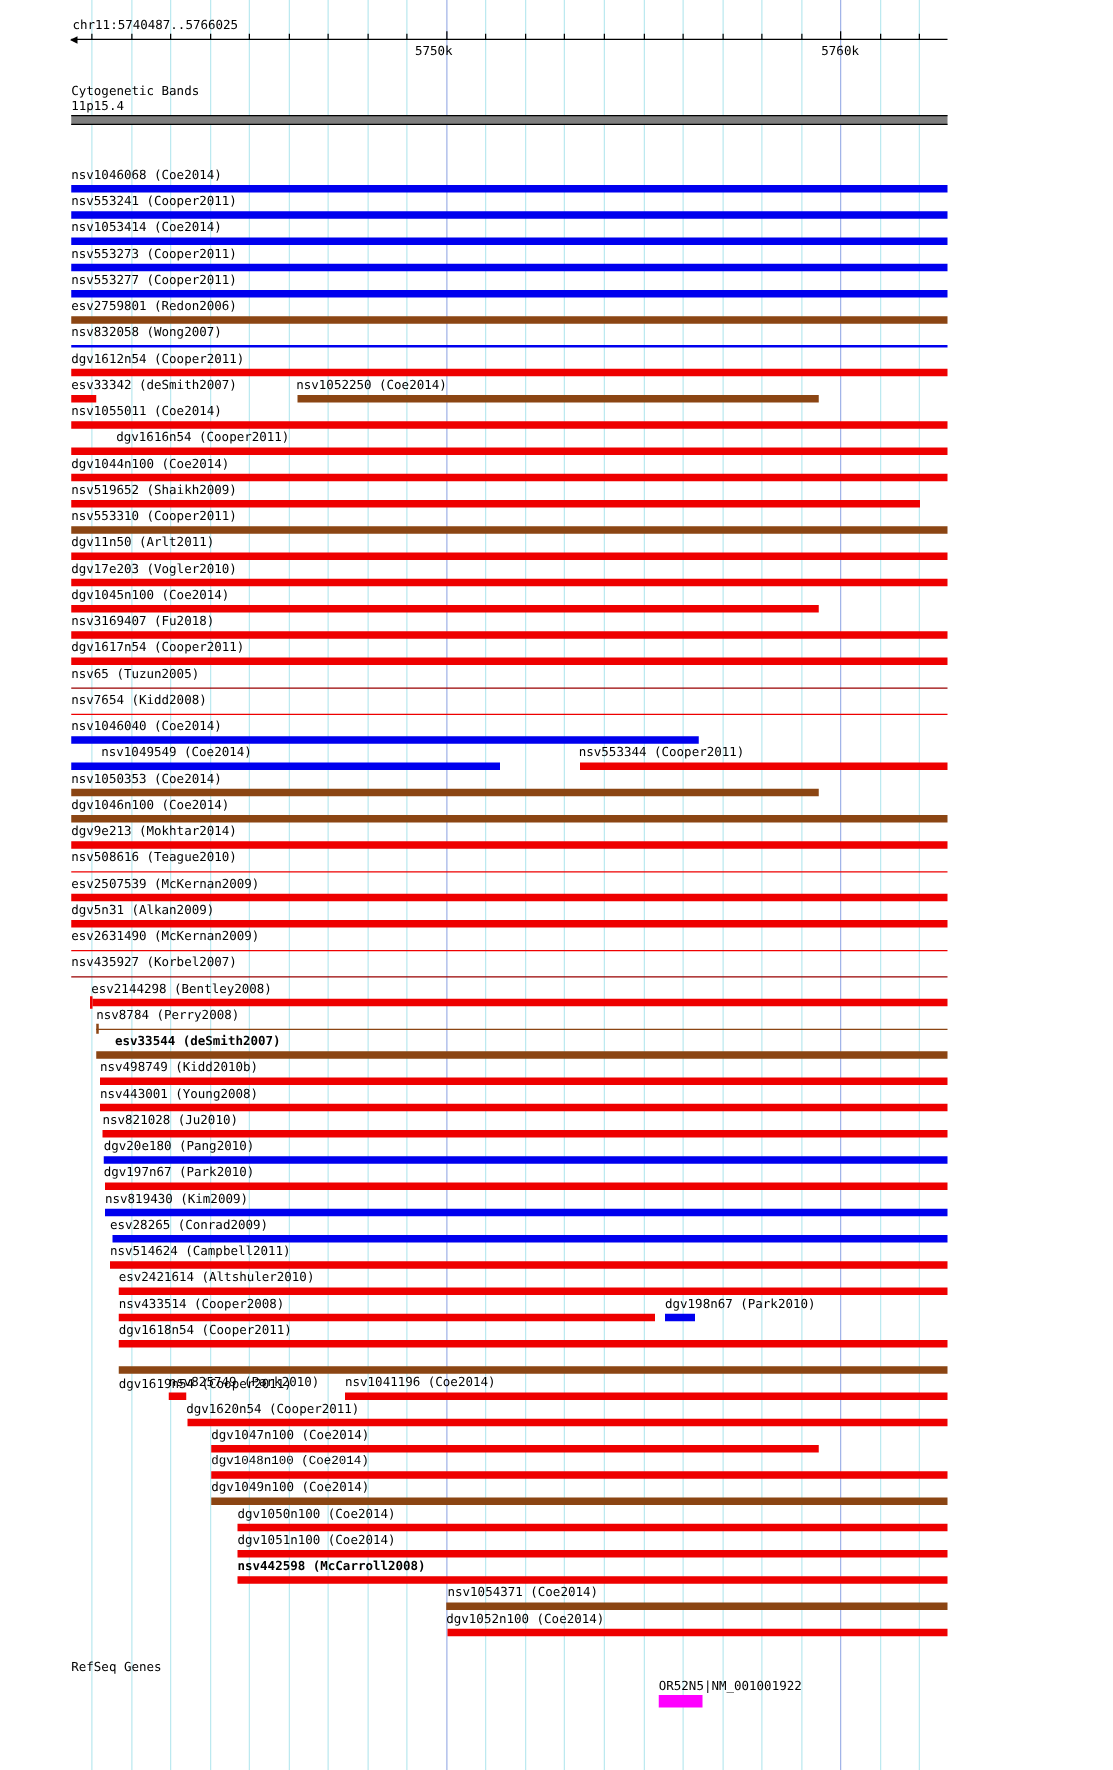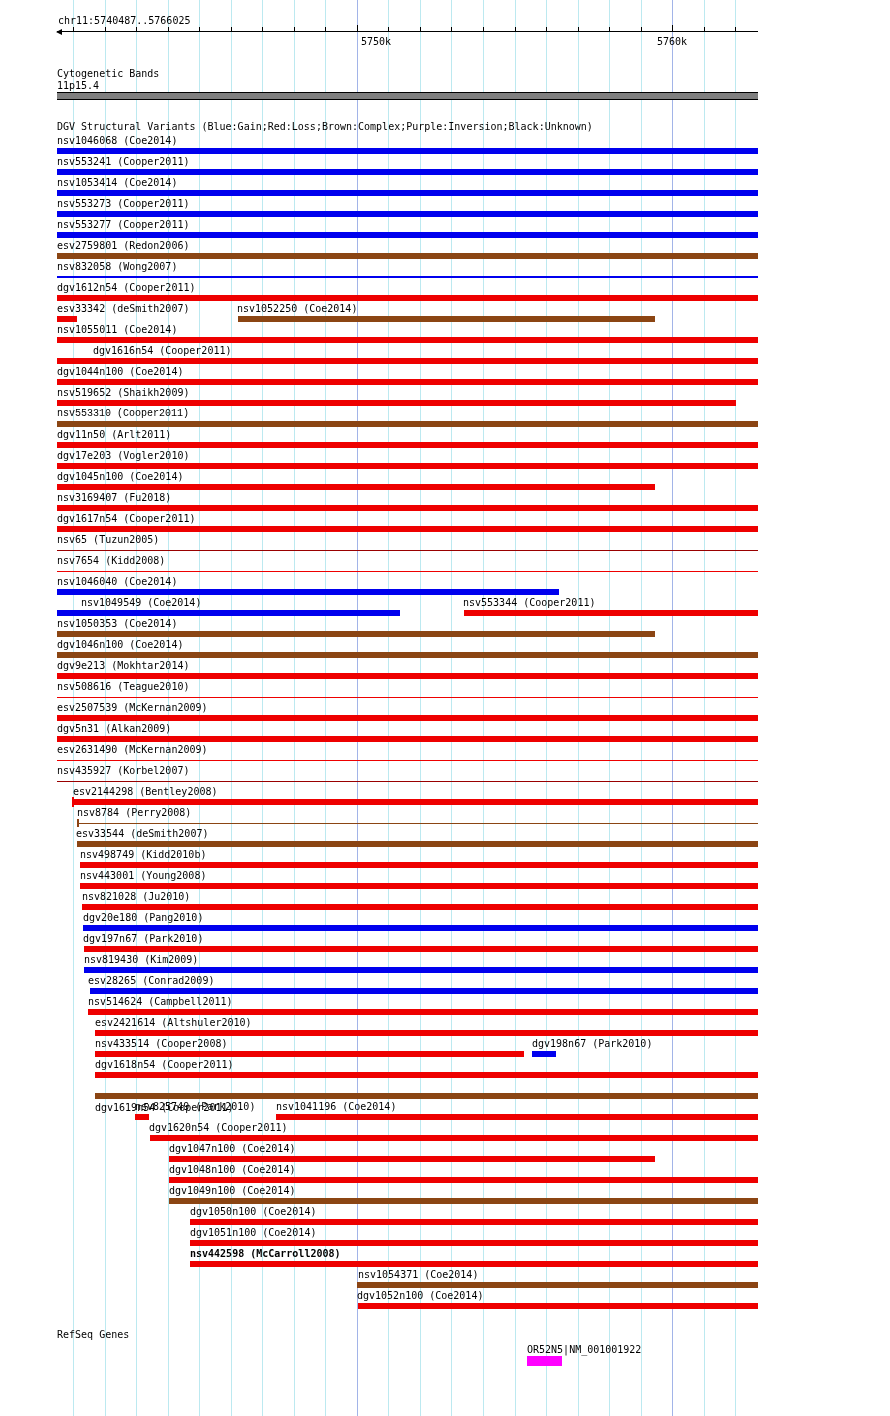--- a/index.html
+++ b/index.html
@@ -75,29 +75,28 @@
       <div class="tick" style="left: 577.5px; top: 27px; height: 5px;"></div>
       <div class="tick" style="left: 609px; top: 27px; height: 5px;"></div>
       <div class="tick" style="left: 640.6px; top: 27px; height: 5px;"></div>
       <div class="tick" style="left: 672.1px; top: 25px; height: 7px;"></div>
       <div class="tick" style="left: 703.6px; top: 27px; height: 5px;"></div>
       <div class="tick" style="left: 735.1px; top: 27px; height: 5px;"></div>
       <div class="tick" style="left: 766.6px; top: 27px; height: 5px;"></div>
       <div class="tick" style="left: 798.2px; top: 27px; height: 5px;"></div>
       <div class="tick" style="left: 829.7px; top: 27px; height: 5px;"></div>
       <div class="tick" style="left: 861.2px; top: 27px; height: 5px;"></div>
-      <div class="ticklbl" style="left: 376px; top: 36px;">5750k</div>
+      <div class="ticklbl" style="left: 347px; top: 36px;">5750k</div>
       <div class="ticklbl" style="left: 672.1px; top: 36px;">5760k</div>
     </div>
 
   <div class="hdr" style="left:57px;top:68px;">Cytogenetic Bands</div>
   <div class="lbl" style="left:57px;top:80px;">11p15.4</div>
   <div id="cytoband-bar" class="cytoband" style="left: 57px; width: 805px; top: 92px; height: 6px; background: rgb(127, 127, 127);"></div>
 
-  <div class="hdr" style="left:57px;top:121px;">DGV Structural Variants (Blue:Gain;Red:Loss;Brown:Complex;Purple:Inversion;Black:Unknown)</div>
   <div id="dgv-rows">
       <div>
         <div class="lbl" style="left: 57px; top: 135px;">nsv1046068 (Coe2014)</div>
         <div class="seg" style="left: 57px; top: 148px; width: 805px; height: 6px; background: rgb(0, 0, 238);"></div>
       </div>
       <div>
         <div class="lbl" style="left: 57px; top: 156px;">nsv553241 (Cooper2011)</div>
         <div class="seg" style="left: 57px; top: 169px; width: 805px; height: 6px; background: rgb(0, 0, 238);"></div>
       </div>
       <div>
@@ -145,21 +144,21 @@
       </div>
       <div>
         <div class="lbl" style="left: 57px; top: 366px;">dgv1044n100 (Coe2014)</div>
         <div class="seg" style="left: 57px; top: 379px; width: 805px; height: 6px; background: rgb(238, 0, 0);"></div>
       </div>
       <div>
         <div class="lbl" style="left: 57px; top: 387px;">nsv519652 (Shaikh2009)</div>
         <div class="seg" style="left: 57px; top: 400px; width: 679px; height: 6px; background: rgb(238, 0, 0);"></div>
       </div>
       <div>
-        <div class="lbl" style="left: 57px; top: 408px; font-family: Liberation Mono, monospace;">nsv553310 (Cooper2011)</div>
+        <div class="lbl" style="left: 57px; top: 408px;">nsv553310 (Cooper2011)</div>
         <div class="seg" style="left: 57px; top: 421px; width: 769px; height: 6px; background: rgb(139, 69, 19);"></div>
       </div>
       <div>
         <div class="lbl" style="left: 57px; top: 429px;">dgv11n50 (Arlt2011)</div>
         <div class="seg" style="left: 57px; top: 442px; width: 805px; height: 6px; background: rgb(238, 0, 0);"></div>
       </div>
       <div>
         <div class="lbl" style="left: 57px; top: 450px;">dgv17e203 (Vogler2010)</div>
         <div class="seg" style="left: 57px; top: 463px; width: 805px; height: 6px; background: rgb(238, 0, 0);"></div>
       </div>
@@ -231,21 +230,21 @@
         <div class="seg" style="left: 72px; top: 797px; width: 2px; height: 10px; background: rgb(238, 0, 0);"></div>
         <div class="seg" style="left: 74px; top: 799px; width: 784px; height: 6px; background: rgb(238, 0, 0);"></div>
         <div class="seg" style="left: 858px; top: 797px; width: 2px; height: 10px; background: rgb(238, 0, 0);"></div>
       </div>
       <div>
         <div class="lbl" style="left: 77px; top: 807px;">nsv8784 (Perry2008)</div>
         <div class="seg" style="left: 77px; top: 819px; width: 2px; height: 8px; background: rgb(139, 69, 19);"></div>
         <div class="seg" style="left: 77px; top: 823px; width: 785px; height: 1px; background: rgb(139, 69, 19);"></div>
       </div>
       <div>
-        <div class="lbl" style="left: 76px; top: 828px;">esv33544 (deSmith2007)</div>
+        <div class="lbl" style="left: 92px; top: 828px; font-weight: bold;">esv33544 (deSmith2007)</div>
         <div class="seg" style="left: 77px; top: 841px; width: 783px; height: 6px; background: rgb(139, 69, 19);"></div>
       </div>
       <div>
         <div class="lbl" style="left: 80px; top: 849px;">nsv498749 (Kidd2010b)</div>
         <div class="seg" style="left: 80px; top: 862px; width: 776px; height: 6px; background: rgb(238, 0, 0);"></div>
       </div>
       <div>
         <div class="lbl" style="left: 80px; top: 870px;">nsv443001 (Young2008)</div>
         <div class="seg" style="left: 80px; top: 883px; width: 776px; height: 6px; background: rgb(238, 0, 0);"></div>
       </div>
@@ -299,21 +298,21 @@
       </div>
       <div>
         <div class="lbl" style="left: 149px; top: 1122px;">dgv1620n54 (Cooper2011)</div>
         <div class="seg" style="left: 150px; top: 1135px; width: 704px; height: 6px; background: rgb(238, 0, 0);"></div>
       </div>
       <div>
         <div class="lbl" style="left: 169px; top: 1143px;">dgv1047n100 (Coe2014)</div>
         <div class="seg" style="left: 169px; top: 1156px; width: 486px; height: 6px; background: rgb(238, 0, 0);"></div>
       </div>
       <div>
-        <div class="lbl" style="left: 169px; top: 1164px;">dgv1048n100 (Coe2014)</div>
+        <div class="lbl" style="left: 169px; top: 1164px; font-family: Liberation Mono, monospace;">dgv1048n100 (Coe2014)</div>
         <div class="seg" style="left: 169px; top: 1177px; width: 693px; height: 6px; background: rgb(238, 0, 0);"></div>
       </div>
       <div>
         <div class="lbl" style="left: 169px; top: 1185px;">dgv1049n100 (Coe2014)</div>
         <div class="seg" style="left: 169px; top: 1198px; width: 695px; height: 6px; background: rgb(139, 69, 19);"></div>
       </div>
       <div>
         <div class="lbl" style="left: 190px; top: 1206px;">dgv1050n100 (Coe2014)</div>
         <div class="seg" style="left: 190px; top: 1219px; width: 674px; height: 6px; background: rgb(238, 0, 0);"></div>
       </div>

